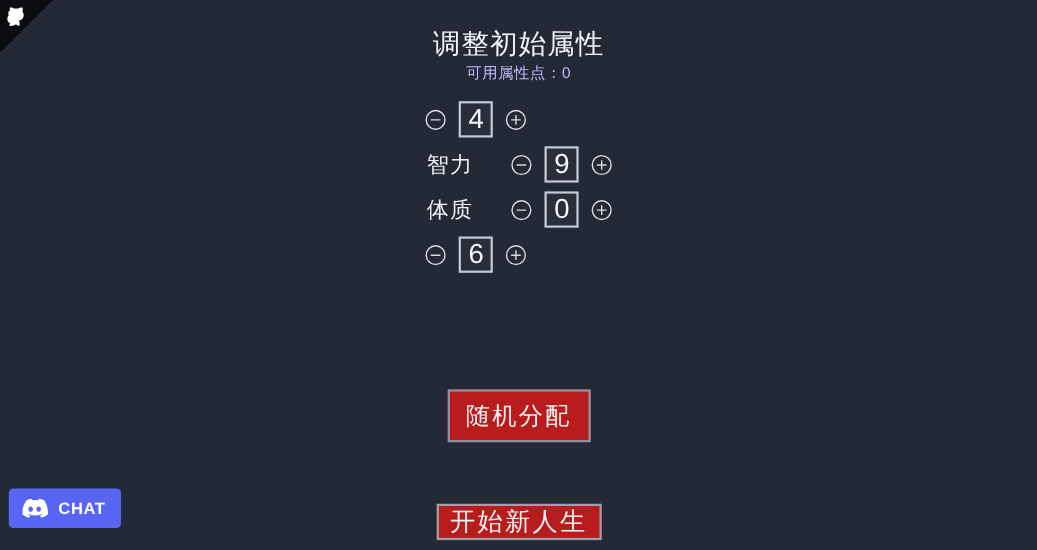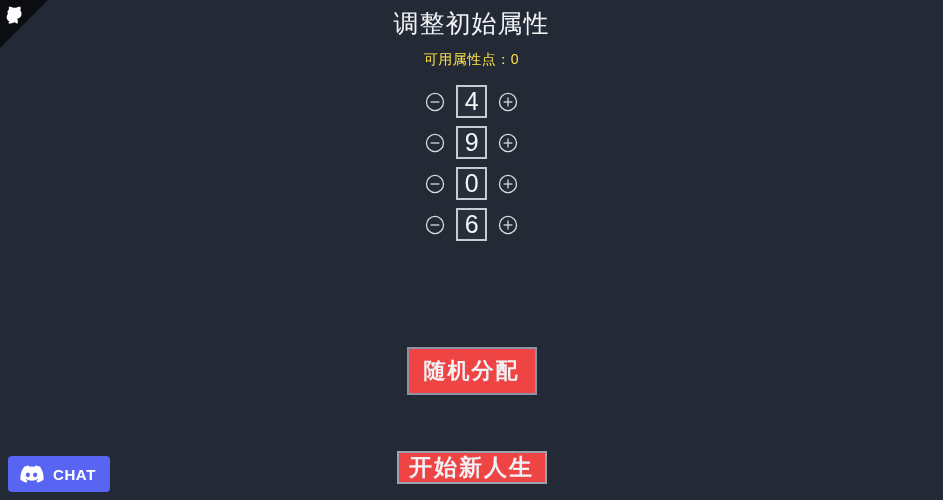--- a/index.html
+++ b/index.html
@@ -54,33 +54,33 @@
     align-items: center;
   }
   .panel {
     width: 420px;
     display: flex;
     flex-direction: column;
     align-items: center;
   }
 
   .page-title {
-    margin-top: 6px;
+    margin-top: 23px;
     font-size: 25px;
     line-height: 34px;
     letter-spacing: 1px;
     color: #f2f4f7;
     font-weight: 400;
     white-space: nowrap;
   }
   .points-line {
-    margin-top: 10px;
+    margin-top: 0;
     font-size: 14px;
     line-height: 19px;
-    color: #fde047;
+    color: #c4b5fd;
     letter-spacing: 0.5px;
     white-space: nowrap;
   }
 
   
   .attr-list {
     margin-top: 12px;
     display: flex;
     flex-direction: column;
   }
@@ -131,43 +131,42 @@
 
   
   .btn {
     box-sizing: border-box;
     display: flex;
     align-items: center;
     justify-content: center;
     color: #f0f2f6;
     cursor: pointer;
     letter-spacing: 2px;
-    background: #ef4444;
-    font-weight: bold;
+    background: #b91c1c;
   }
   .btn-random {
     margin-top: 102px;
     width: 130px;
     height: 48px;
     border: 2px solid #8c93a8;
     font-size: 22px;
   }
   .btn-start {
     margin-top: 56px;
     width: 150px;
     height: 33px;
     border: 2px solid #9aa1b2;
     font-size: 23px;
   }
 
   
   .chat-widget {
     position: absolute;
     left: 8px;
-    bottom: 8px;
+    bottom: 20px;
     height: 36px;
     padding: 0 14px 0 11px;
     background: #5865f2;
     border-radius: 4px;
     display: flex;
     align-items: center;
     gap: 9px;
     cursor: pointer;
     z-index: 50;
   }
@@ -217,37 +216,39 @@
         <span class="step-btn plus-btn">
           <svg viewBox="0 0 24 24" width="22" height="22" fill="none" stroke="currentColor" stroke-width="1.4">
             <circle cx="12" cy="12" r="9.3"></circle>
               <line x1="7.2" y1="12" x2="16.8" y2="12"></line>
               <line x1="12" y1="7.2" x2="12" y2="16.8"></line>
           </svg>
         </span>
       </div>
 
       <div class="attr-row">
+        <span class="attr-label">智力</span>
         <span class="step-btn minus-btn">
           <svg viewBox="0 0 24 24" width="22" height="22" fill="none" stroke="currentColor" stroke-width="1.4">
             <circle cx="12" cy="12" r="9.3"></circle>
               <line x1="7.2" y1="12" x2="16.8" y2="12"></line>
           </svg>
         </span>
         <span class="value-box">9</span>
         <span class="step-btn plus-btn">
           <svg viewBox="0 0 24 24" width="22" height="22" fill="none" stroke="currentColor" stroke-width="1.4">
             <circle cx="12" cy="12" r="9.3"></circle>
               <line x1="7.2" y1="12" x2="16.8" y2="12"></line>
               <line x1="12" y1="7.2" x2="12" y2="16.8"></line>
           </svg>
         </span>
       </div>
 
       <div class="attr-row">
+        <span class="attr-label">体质</span>
         <span class="step-btn minus-btn">
           <svg viewBox="0 0 24 24" width="22" height="22" fill="none" stroke="currentColor" stroke-width="1.4">
             <circle cx="12" cy="12" r="9.3"></circle>
               <line x1="7.2" y1="12" x2="16.8" y2="12"></line>
           </svg>
         </span>
         <span class="value-box">0</span>
         <span class="step-btn plus-btn">
           <svg viewBox="0 0 24 24" width="22" height="22" fill="none" stroke="currentColor" stroke-width="1.4">
             <circle cx="12" cy="12" r="9.3"></circle>

